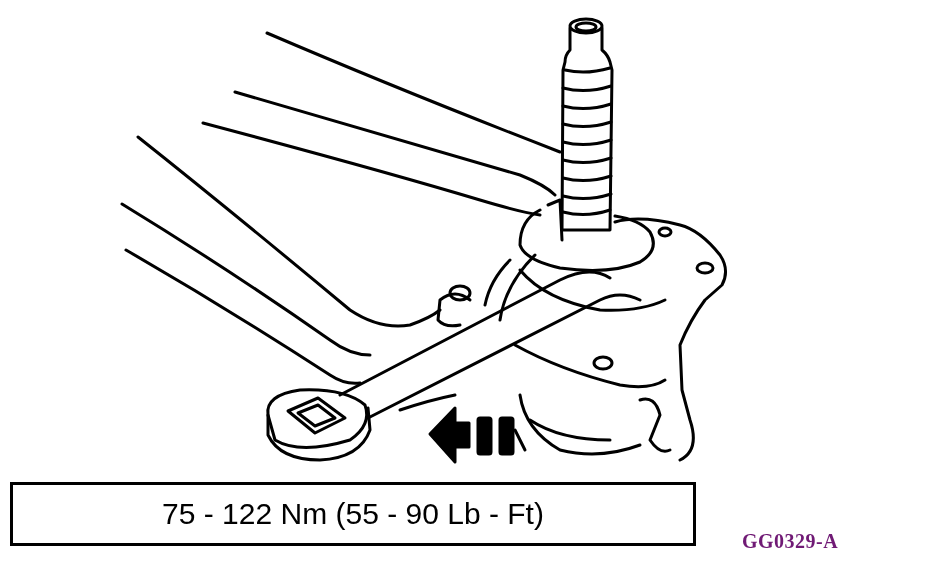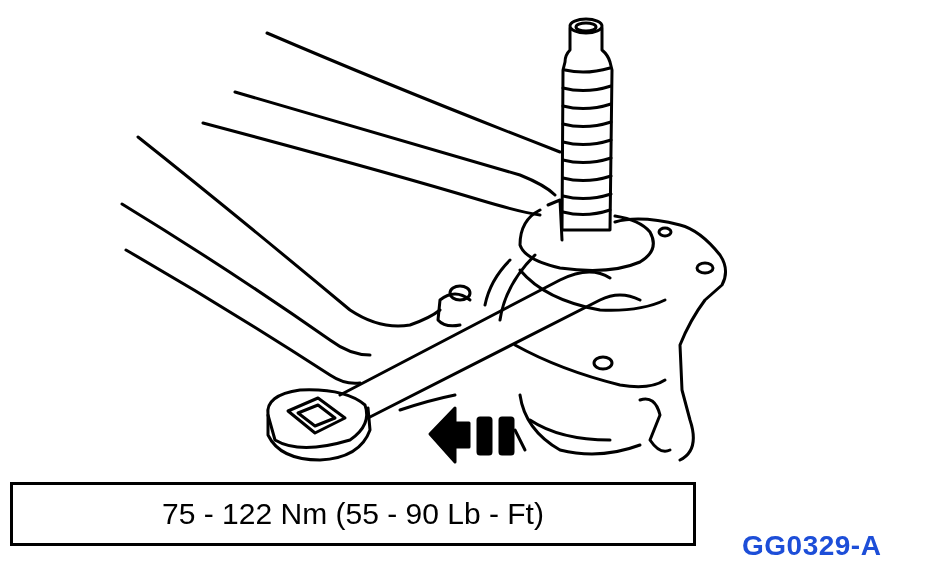--- a/index.html
+++ b/index.html
@@ -4,21 +4,21 @@
 <style>
   html, body { margin: 0; padding: 0; background: #ffffff; }
   body { width: 928px; height: 569px; position: relative; overflow: hidden; font-family: "Liberation Sans", sans-serif; }
   .illustration { position: absolute; left: 0; top: 0; width: 928px; height: 569px; }
   .torque-box {
     position: absolute; left: 10px; top: 482px; width: 686px; height: 64px;
     border: 3px solid #000; box-sizing: border-box; background: #fff;
     display: flex; align-items: center; justify-content: center;
   }
   .torque-text { font-size: 30px; color: #000; letter-spacing: 0px; white-space: nowrap; line-height: 1; }
-  .figure-id { position: absolute; left: 742px; top: 530px; font-size: 28px; font-weight: bold; color: #1d4ed8; letter-spacing: 0.5px; }
+  .figure-id { position: absolute; left: 742px; top: 530px; font-size: 20px; font-weight: bold; color: #701a75; letter-spacing: 0.5px; font-family: Liberation Serif, serif; }
 </style>
 </head>
 <body>
 
 <svg class="illustration" viewBox="0 0 928 569" xmlns="http://www.w3.org/2000/svg" fill="none" stroke="#000" stroke-width="3" stroke-linecap="round" stroke-linejoin="round">
 
   <g>
     <path d="M267 33 Q400 90 560 152"></path>
     <path d="M235 92 Q400 140 520 175 Q545 185 555 195"></path>
     <path d="M203 123 Q380 170 480 200 Q520 212 540 215"></path>

